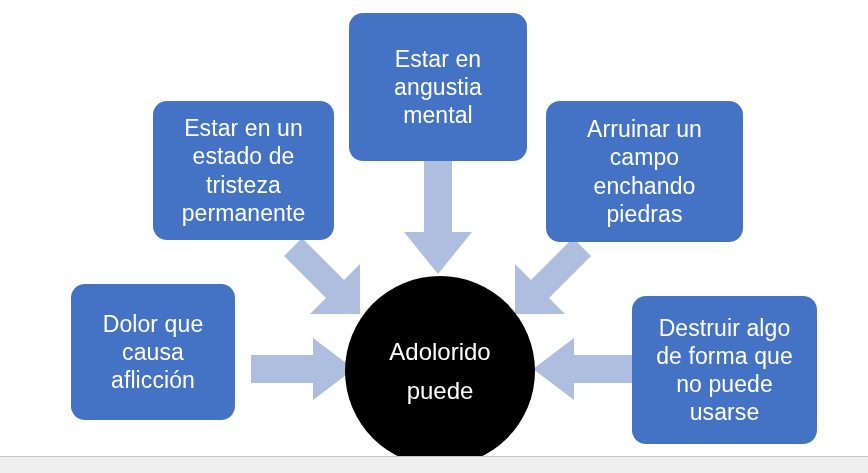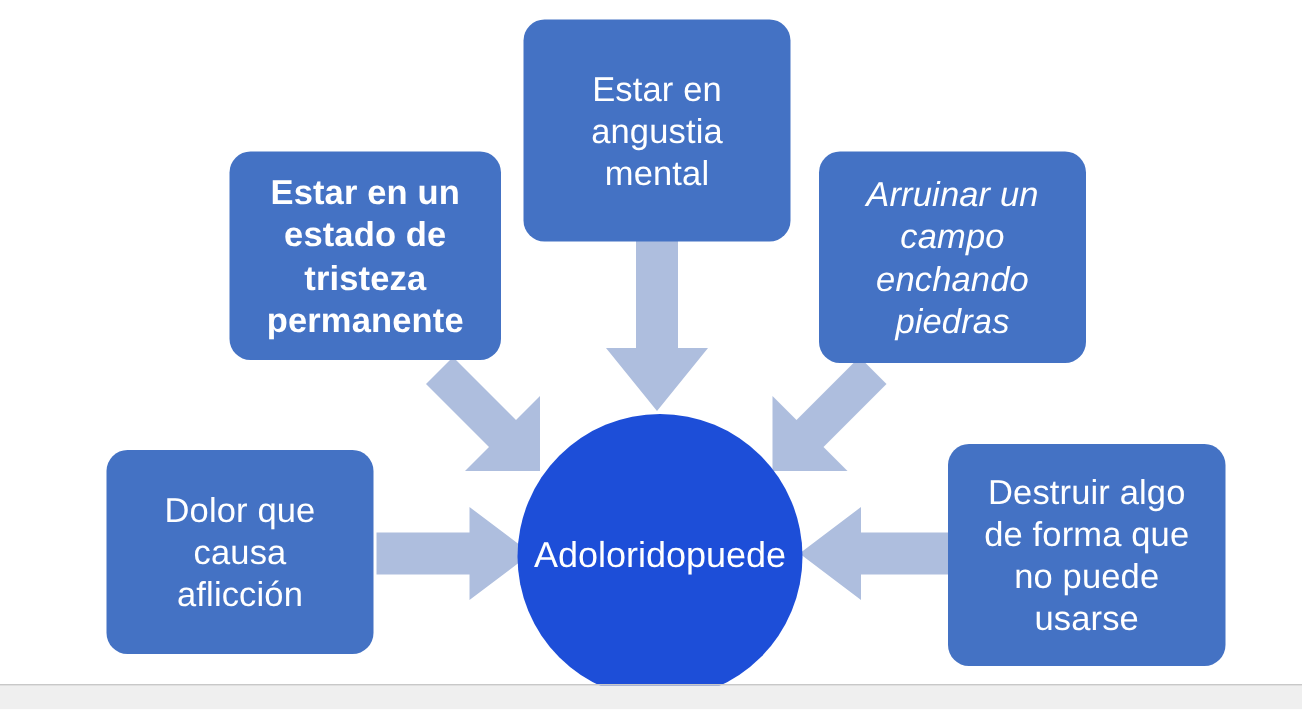--- a/index.html
+++ b/index.html
@@ -43,38 +43,38 @@
     z-index: 3;
   }
 
   .node-box-label {
     display: block;
     width: 100%;
     white-space: pre-line;
   }
 
   
-  #box-top-left    { left: 153px; top: 101px;  width: 181px; height: 139px; font-weight: bold; }
+  #box-top-left    { left: 153px; top: 101px;  width: 181px; height: 139px; }
   #box-top-center  { left: 349px; top: 13px;   width: 178px; height: 148px; }
-  #box-top-right   { left: 546px; top: 101px;  width: 178px; height: 141px; font-style: italic; }
-  #box-left        { left: 71px;  top: 300px;  width: 178px; height: 136px; }
+  #box-top-right   { left: 546px; top: 101px;  width: 197px; height: 141px; }
+  #box-left        { left: 71px;  top: 284px;  width: 164px; height: 136px; }
   #box-right       { left: 632px; top: 296px;  width: 185px; height: 148px; }
 
   
   #center-circle {
     position: absolute;
     left: 345px;
     top: 276px;
     width: 190px;
     height: 190px;
     border-radius: 50%;
-    background: #1d4ed8;
+    background: #000000;
     color: #ffffff;
     display: flex;
-    flex-direction: row;
+    flex-direction: column;
     align-items: center;
     justify-content: center;
     text-align: center;
     font-size: 24px;
     line-height: 1.05;
     z-index: 4;
   }
   #center-circle .circle-line {
     display: block;
     margin: 7px 0;

